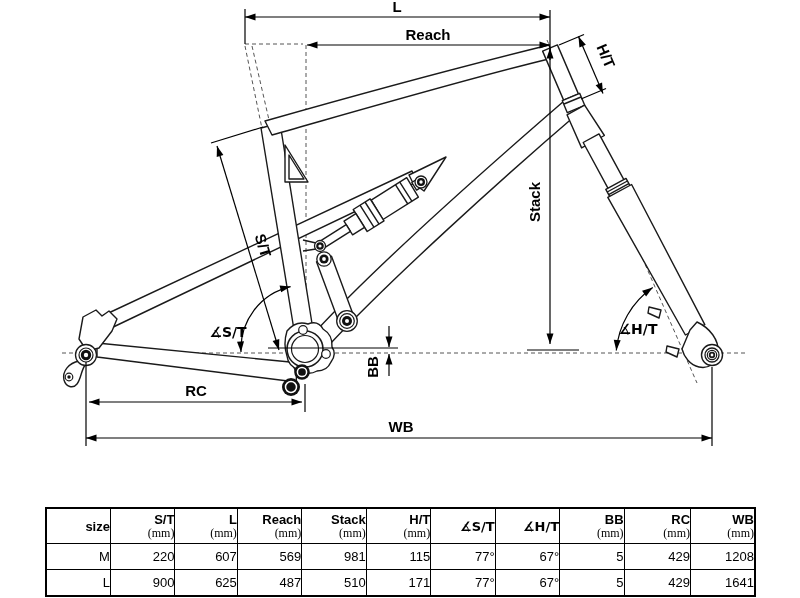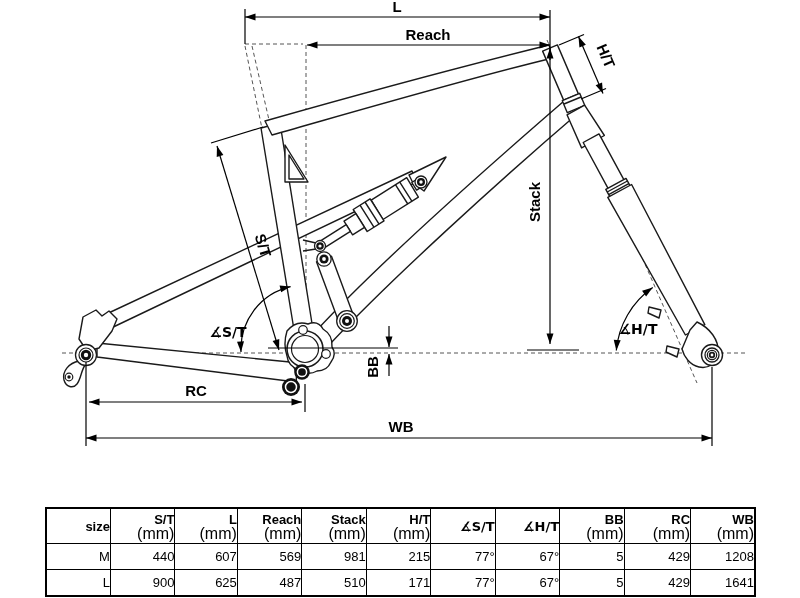--- a/index.html
+++ b/index.html
@@ -15,21 +15,21 @@
     border-collapse:collapse;table-layout:fixed;
     border:2px solid #000;
     font-size:13px;color:#000;background:#fff;
   }
   table.geo th,table.geo td{
     border:1.5px solid #000;text-align:right;vertical-align:middle;padding:0;
   }
   table.geo thead th{height:34px;font-weight:bold;}
   table.geo tbody td{height:25px;font-weight:normal;}
   .lbl{line-height:15px;}
-  .unit{font-weight:normal;font-size:16px;line-height:13px;}
+  .unit{font-weight:normal;font-size:12px;line-height:13px;font-family:Liberation Serif, serif;}
   .unit:empty{display:none;}
   .ang-h{font-family:"DejaVu Sans","Liberation Sans",sans-serif;}
 </style>
 </head>
 <body>
 
 <div class="stage">
 
   <div class="diagram-wrap">
   <svg width="800" height="500" viewBox="0 0 800 500">
@@ -233,25 +233,25 @@
           </th>
         <th>
             <div class="lbl">WB</div>
             <div class="unit">(mm)</div>
           </th>
       </tr>
     </thead>
     <tbody>
       <tr>
         <td>M</td>
-        <td>440</td>
+        <td>220</td>
         <td>607</td>
         <td>569</td>
         <td>981</td>
-        <td>215</td>
+        <td>115</td>
         <td>77°</td>
         <td>67°</td>
         <td>5</td>
         <td>429</td>
         <td>1208</td>
       </tr>
       <tr>
         <td>L</td>
         <td>900</td>
         <td>625</td>

